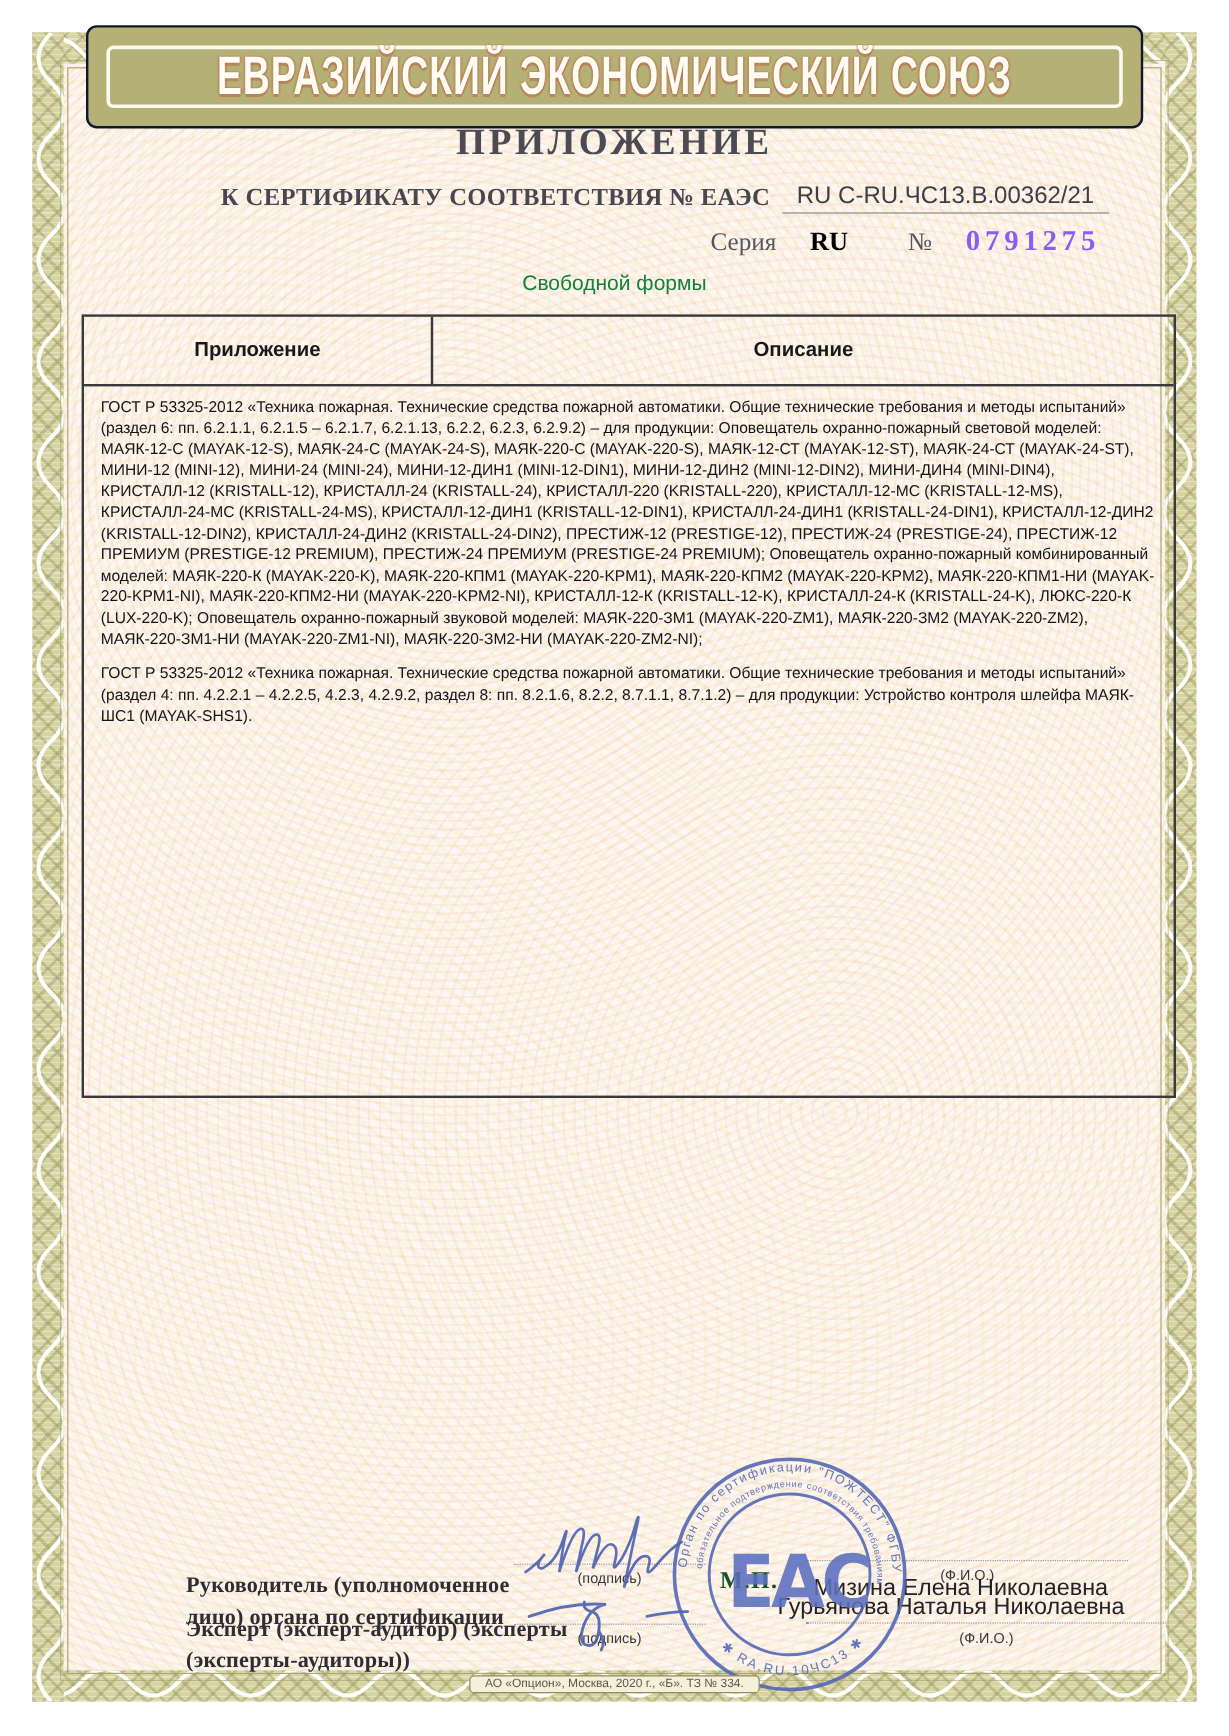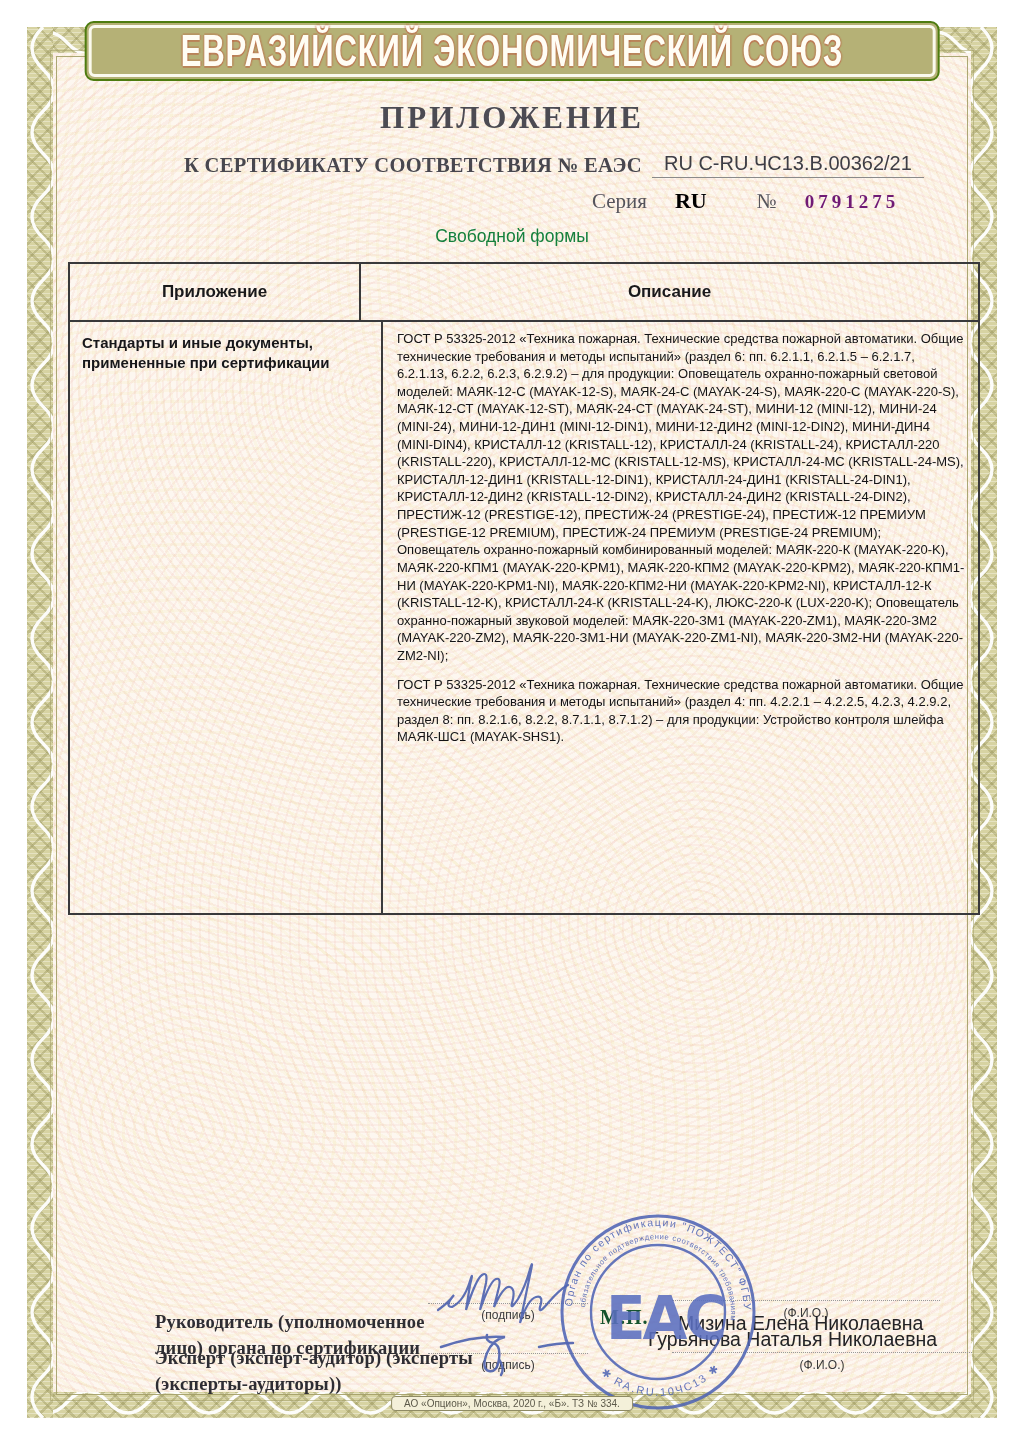--- a/index.html
+++ b/index.html
@@ -24,41 +24,41 @@
   .band-bottom{left:27px;bottom:29px;right:27px;height:26px;}
   .band-left{left:27px;top:27px;width:26px;bottom:29px;}
   .band-right{right:27px;top:27px;width:26px;bottom:29px;}
   .band svg{position:absolute;left:0;top:0;width:100%;height:100%;}
   .inner-line{position:absolute;left:56px;top:56px;right:56px;bottom:52px;
     border:1px solid rgba(163,158,103,0.9);pointer-events:none;}
   .inner-line2{position:absolute;left:50px;top:50px;right:50px;bottom:46px;
     border:1px solid rgba(163,158,103,0.55);pointer-events:none;}
   
   .banner{position:absolute;left:50%;top:21px;transform:translateX(-50%);
-    background:#b5b176;border:2px solid #4d7c0f;border-radius:9px;padding:2px;}
+    background:#b5b176;border:2px solid #0f172a;border-radius:9px;padding:15px;}
   .banner-inner{border:3px solid #fbfaee;border-radius:6px;padding:2px 26px;
     display:flex;align-items:center;justify-content:center;height:42px;}
   .banner-text{font-family:"Liberation Sans",sans-serif;font-weight:bold;font-size:37px;
     color:#fffdf4;white-space:nowrap;letter-spacing:1px;transform:scale(0.84,1.22);
     text-shadow:0 2px 0 rgba(193,73,52,0.40), 2px 0 1px rgba(193,73,52,0.28),
                 -2px 0 1px rgba(193,73,52,0.28), 0 -1px 0 rgba(193,73,52,0.22);}
   
   .doc-title{position:absolute;left:0;right:0;top:100px;text-align:center;
     font-family:"Liberation Serif",serif;font-weight:bold;font-size:31px;
     letter-spacing:3px;color:#4c4b53;}
   .cert-line{position:absolute;left:184px;top:152px;width:740px;display:flex;align-items:center;}
   .cert-label{font-family:"Liberation Serif",serif;font-weight:bold;font-size:20.5px;color:#48474f;
     white-space:nowrap;letter-spacing:0.3px;}
   .cert-value{flex:1;margin-left:10px;border-bottom:1.5px solid #8a8a8a;text-align:center;
     font-size:20px;color:#3d3d45;padding-bottom:2px;white-space:nowrap;}
   .series-line{position:absolute;left:592px;top:188px;display:flex;align-items:baseline;gap:28px;}
   .series-label{font-family:"Liberation Serif",serif;font-size:21px;color:#55545c;}
   .series-value{font-family:"Liberation Serif",serif;font-weight:bold;font-size:22px;color:#000000;}
   .num-sign{font-family:"Liberation Serif",serif;font-size:21px;color:#55545c;margin-left:22px;}
-  .blank-number{font-family:"Liberation Serif",serif;font-weight:bold;font-size:19px;color:#701a75;
+  .blank-number{font-family:"Liberation Serif",serif;font-weight:bold;font-size:24px;color:#8b5cf6;
     letter-spacing:4px;}
   .form-type{position:absolute;left:0;right:0;top:226px;text-align:center;
     font-weight:normal;font-size:17.5px;color:#15803d;}
   
   .ctable{position:absolute;left:68px;top:262px;width:912px;height:653px;
     border:2px solid #39393b;box-sizing:border-box;}
   .thead{display:flex;height:56px;border-bottom:2px solid #39393b;}
   .th-left{width:289px;border-right:2px solid #39393b;display:flex;align-items:center;
     justify-content:center;font-weight:bold;font-size:17px;color:#19191b;}
   .th-right{flex:1;display:flex;align-items:center;justify-content:center;
@@ -148,23 +148,20 @@
   </div>
 
   <div class="form-type">Свободной формы</div>
 
   <div class="ctable">
     <div class="thead">
       <div class="th-left">Приложение</div>
       <div class="th-right">Описание</div>
     </div>
     <div class="tbody">
-      <div class="td-left">
-        <div class="td-left-inner">Стандарты и иные документы, примененные при сертификации</div>
-      </div>
       <div class="td-right">
         <p>ГОСТ Р 53325-2012 «Техника пожарная. Технические средства пожарной автоматики. Общие технические требования и методы испытаний» (раздел 6: пп. 6.2.1.1, 6.2.1.5 – 6.2.1.7, 6.2.1.13, 6.2.2, 6.2.3, 6.2.9.2) – для продукции: Оповещатель охранно-пожарный световой моделей: МАЯК-12-С (MAYAK-12-S), МАЯК-24-С (MAYAK-24-S), МАЯК-220-С (MAYAK-220-S), МАЯК-12-СТ (MAYAK-12-ST), МАЯК-24-СТ (MAYAK-24-ST), МИНИ-12 (MINI-12), МИНИ-24 (MINI-24), МИНИ-12-ДИН1 (MINI-12-DIN1), МИНИ-12-ДИН2 (MINI-12-DIN2), МИНИ-ДИН4 (MINI-DIN4), КРИСТАЛЛ-12 (KRISTALL-12), КРИСТАЛЛ-24 (KRISTALL-24), КРИСТАЛЛ-220 (KRISTALL-220), КРИСТАЛЛ-12-МС (KRISTALL-12-MS), КРИСТАЛЛ-24-МС (KRISTALL-24-MS), КРИСТАЛЛ-12-ДИН1 (KRISTALL-12-DIN1), КРИСТАЛЛ-24-ДИН1 (KRISTALL-24-DIN1), КРИСТАЛЛ-12-ДИН2 (KRISTALL-12-DIN2), КРИСТАЛЛ-24-ДИН2 (KRISTALL-24-DIN2), ПРЕСТИЖ-12 (PRESTIGE-12), ПРЕСТИЖ-24 (PRESTIGE-24), ПРЕСТИЖ-12 ПРЕМИУМ (PRESTIGE-12 PREMIUM), ПРЕСТИЖ-24 ПРЕМИУМ (PRESTIGE-24 PREMIUM); Оповещатель охранно-пожарный комбинированный моделей: МАЯК-220-К (MAYAK-220-K), МАЯК-220-КПМ1 (MAYAK-220-KPM1), МАЯК-220-КПМ2 (MAYAK-220-KPM2), МАЯК-220-КПМ1-НИ (MAYAK-220-KPM1-NI), МАЯК-220-КПМ2-НИ (MAYAK-220-KPM2-NI), КРИСТАЛЛ-12-К (KRISTALL-12-K), КРИСТАЛЛ-24-К (KRISTALL-24-K), ЛЮКС-220-К (LUX-220-K); Оповещатель охранно-пожарный звуковой моделей: МАЯК-220-ЗМ1 (MAYAK-220-ZM1), МАЯК-220-ЗМ2 (MAYAK-220-ZM2), МАЯК-220-ЗМ1-НИ (MAYAK-220-ZM1-NI), МАЯК-220-ЗМ2-НИ (MAYAK-220-ZM2-NI);</p>
         <p>ГОСТ Р 53325-2012 «Техника пожарная. Технические средства пожарной автоматики. Общие технические требования и методы испытаний» (раздел 4: пп. 4.2.2.1 – 4.2.2.5, 4.2.3, 4.2.9.2, раздел 8: пп. 8.2.1.6, 8.2.2, 8.7.1.1, 8.7.1.2) – для продукции: Устройство контроля шлейфа МАЯК-ШС1 (MAYAK-SHS1).</p>
       </div>
     </div>
   </div>
 
   <div class="sig-label lbl-head">Руководитель (уполномоченное лицо) органа по сертификации</div>
   <div class="sig-label lbl-expert">Эксперт (эксперт-аудитор) (эксперты (эксперты-аудиторы))</div>
 

